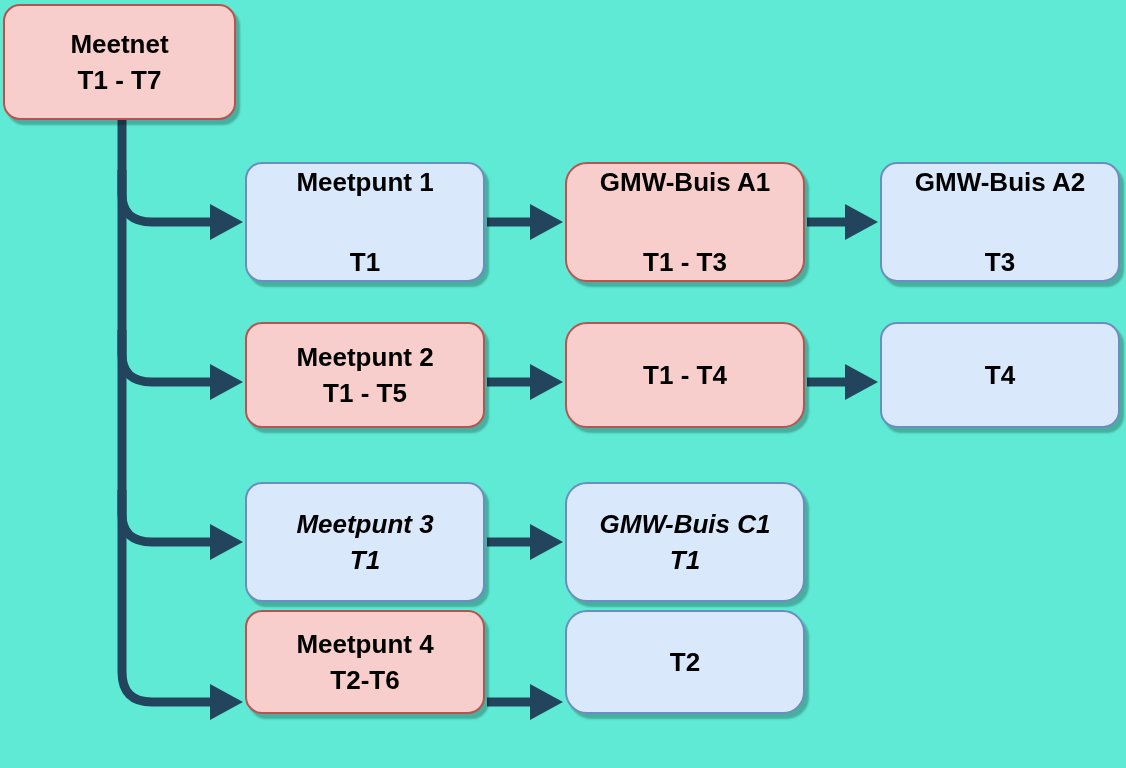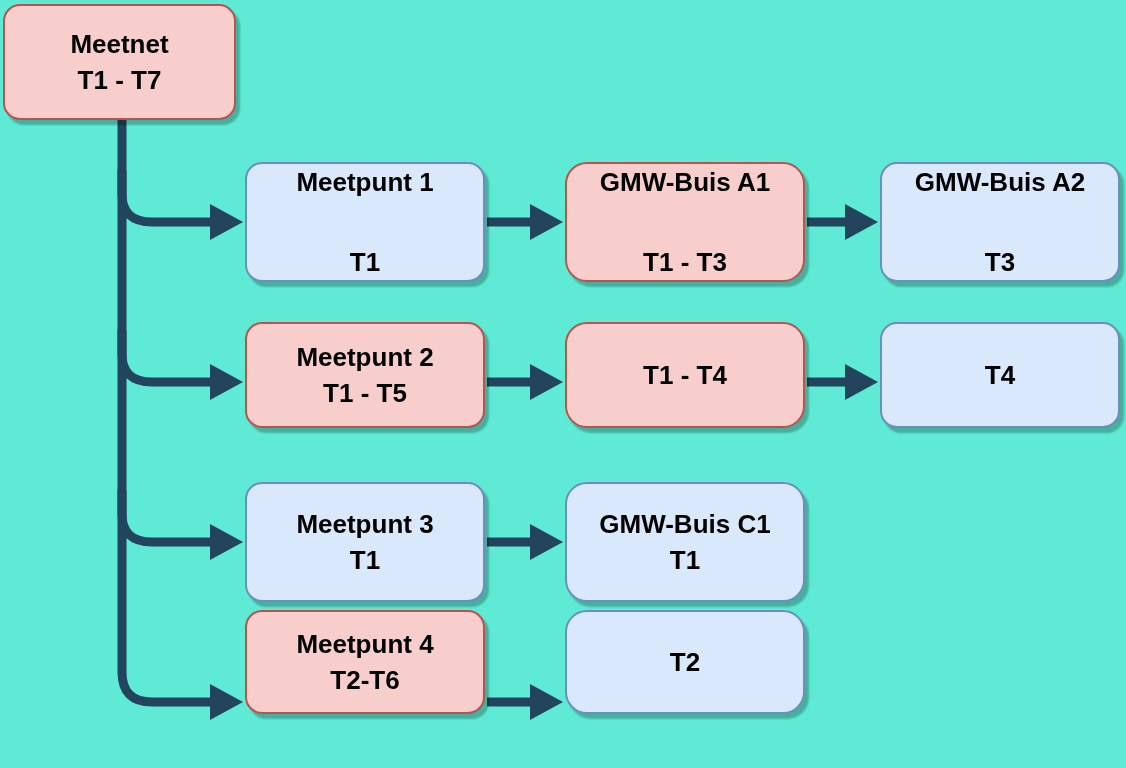--- a/index.html
+++ b/index.html
@@ -52,21 +52,21 @@
     border-color: #6C8EBF;
   }
   
   .pos-meetnet   { left: 3px;   top: 4px;   width: 233px; height: 116px; }
   
   .col-1 { left: 245px; width: 240px; }
   .col-2 { left: 565px; width: 240px; border-radius: 22px; }
   .col-3 { left: 880px; width: 240px; }
   .row-1 { top: 162px; height: 120px; justify-content: space-between; }
   .row-2 { top: 322px; height: 106px; }
-  .row-3 { top: 482px; height: 120px; }
+  .row-3 { top: 482px; height: 120px; font-style: italic; }
   .row-4 { top: 610px; height: 104px; }
 </style>
 </head>
 <body>
 
 <div class="canvas">
 
   <svg class="connectors" viewBox="0 0 1126 768" xmlns="http://www.w3.org/2000/svg">
     <defs>
       <marker id="arrow" markerUnits="userSpaceOnUse" markerWidth="38" markerHeight="42" refX="3" refY="21" orient="auto">

